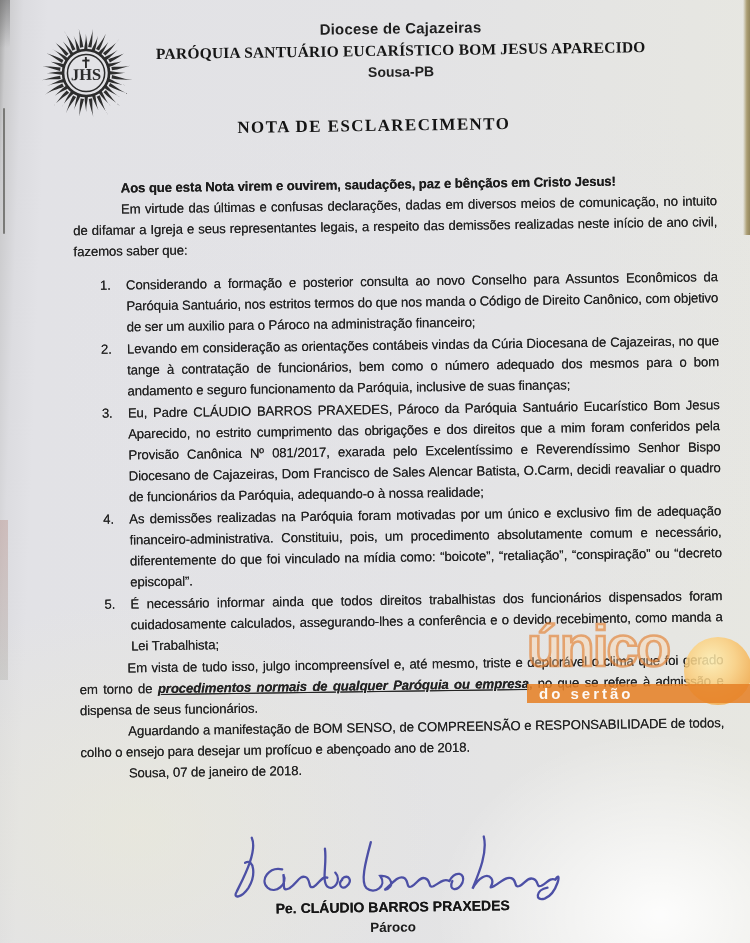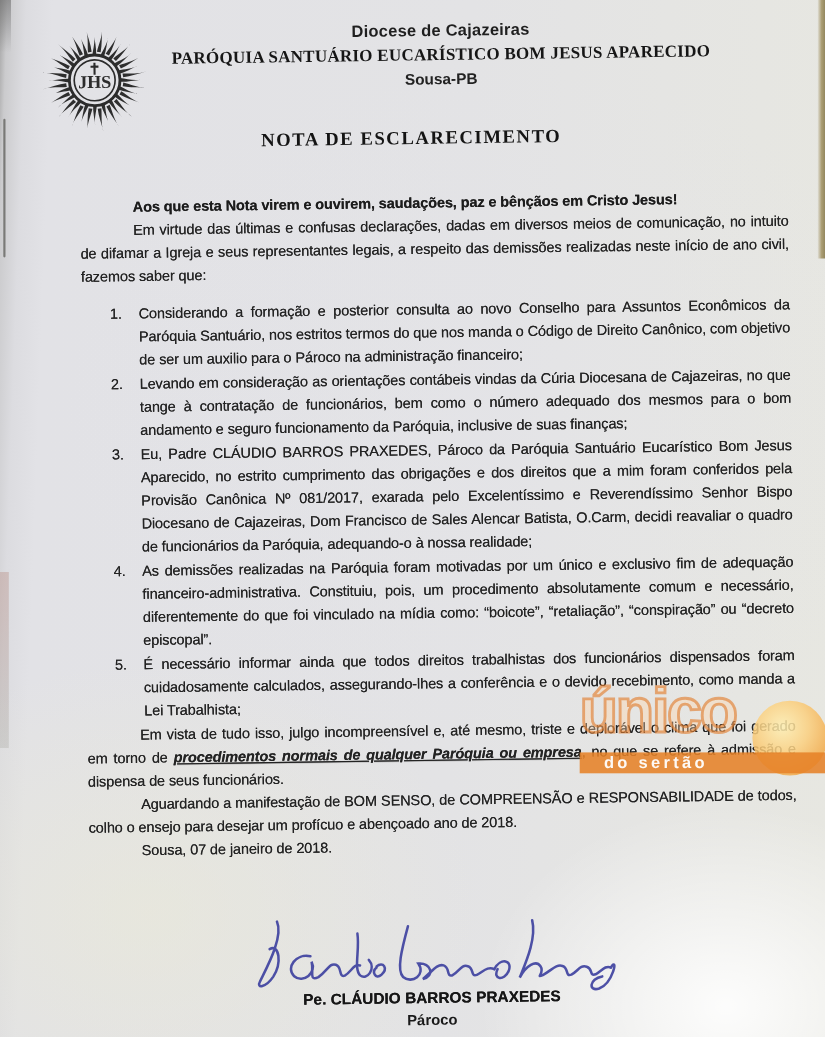--- a/index.html
+++ b/index.html
@@ -53,21 +53,21 @@
   .sig-name{font-weight:700;font-size:14px;color:#161616;text-shadow:0 0 .5px rgba(20,20,20,.9);}
   .sig-role{font-weight:700;font-size:13.5px;margin-top:5px;color:#1a1a1a;}
 
   
   .wm{position:absolute;left:527px;top:626px;width:223px;height:76px;z-index:5;pointer-events:none;}
   .wm-ball{position:absolute;left:157px;top:11px;width:68px;height:68px;border-radius:50%;
     background:radial-gradient(circle at 40% 35%, #ffefb2 0%, #fbcf7e 40%, #f2a948 75%, #eda03c 100%);opacity:.85;}
   .wm-word1{position:absolute;left:0;top:-13px;font-size:57px;font-weight:700;letter-spacing:-2px;
     color:rgba(255,214,170,.38);-webkit-text-stroke:2.6px rgba(225,125,45,.62);}
   .wm-strip{position:absolute;left:0;top:58px;width:223px;height:19px;background:rgba(230,130,40,.88);
-    color:rgba(255,255,255,.95);font-weight:700;font-size:15px;letter-spacing:3px;line-height:19px;padding-left:22px;box-sizing:border-box;}
+    color:rgba(255,255,255,.95);font-weight:700;font-size:15px;letter-spacing:3px;line-height:19px;padding-left:12px;box-sizing:border-box;}
 </style>
 </head>
 <body>
 
 <div id="shot">
 
   <div class="edge-right"></div>
   <div class="edge-left-line"></div>
   <div class="edge-left-mid"></div>
   <div class="corner-tl"></div>

